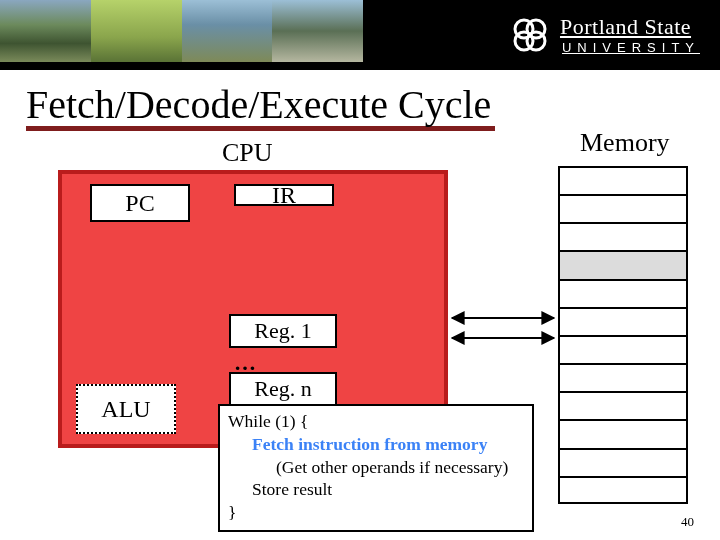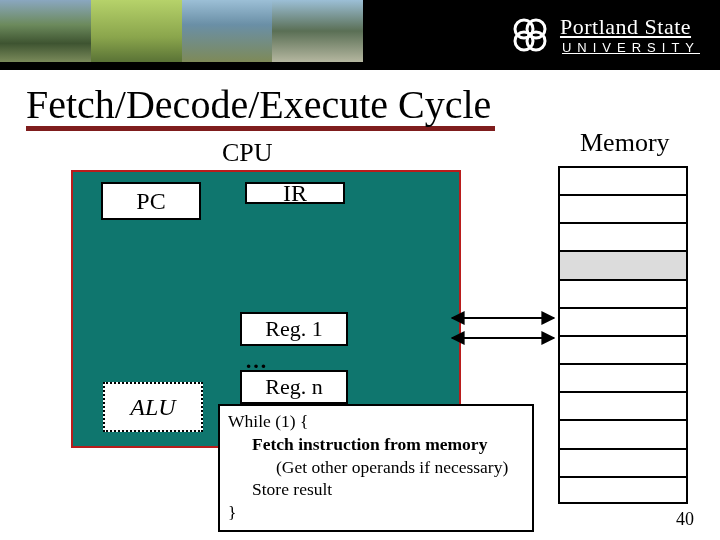--- a/index.html
+++ b/index.html
@@ -85,23 +85,22 @@
   .memory-label {
     position: absolute;
     left: 580px; top: 128px;
     font-size: 26px;
   }
 
   .cpu-box {
     position: absolute;
     left: 58px; top: 170px;
     width: 390px; height: 278px;
-    border: 2px solid #b91c1c;
-    background: #0f766e;
-    margin-left: 13px;
+    border: 4px solid #b91c1c;
+    background: #ef4444;
   }
 
   .pc-box, .ir-box {
     position: absolute;
     border: 2px solid #000;
     font-size: 24px;
     text-align: center;
     display: flex; align-items: center; justify-content: center;
     background: #fff;
   }
@@ -122,42 +121,41 @@
     font-size: 22px;
     font-weight: bold;
   }
   .regn { left: 167px; top: 198px; width: 108px; height: 34px; }
 
   .alu-box {
     position: absolute;
     border: 2px dotted #000;
     font-size: 24px;
     display: flex; align-items: center; justify-content: center;
-    left: 30px; top: 210px; width: 100px; height: 50px;
-    background: #fff;
-    font-style: italic;
+    left: 14px; top: 210px; width: 100px; height: 50px;
+    background: #fff;
   }
 
   .code-box {
     position: absolute;
     left: 218px; top: 404px;
     width: 316px;
     border: 2px solid #000;
     background: #fff;
     font-size: 17.5px;
     padding: 4px 8px 6px 8px;
     line-height: 1.3;
     font-family: Georgia, serif;
     z-index: 5;
   }
   .code-box .indent1 { padding-left: 24px; }
   .code-box .indent2 { padding-left: 48px; }
   .code-box .fetch {
     font-weight: bold;
-    color: #000000;
+    color: #3b82f6;
   }
 
   .memory-box {
     position: absolute;
     left: 558px; top: 166px;
     width: 130px; height: 338px;
     border: 2px solid #000;
     background: #fff;
   }
   .memory-box .row {
@@ -171,21 +169,21 @@
   .buslines {
     position: absolute;
     left: 448px; top: 168px;
     width: 110px; height: 336px;
     z-index: 1;
   }
 
   .slide-number {
     position: absolute;
     right: 26px; bottom: 10px;
-    font-size: 18px;
+    font-size: 13px;
     font-family: Georgia, serif;
   }
 </style>
 </head>
 <body>
 
 <div class="banner">
   <div class="photo-strip">
     <div class="strip-top">
         <div></div>

